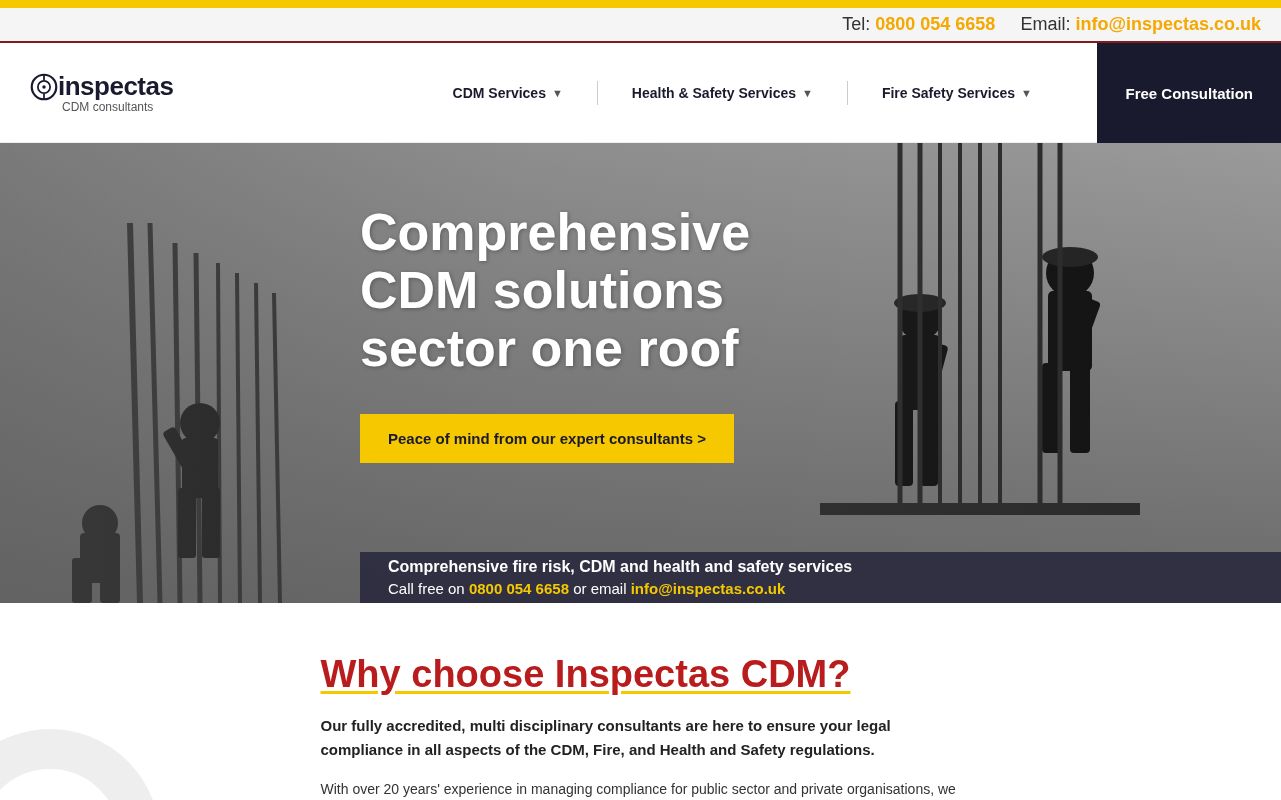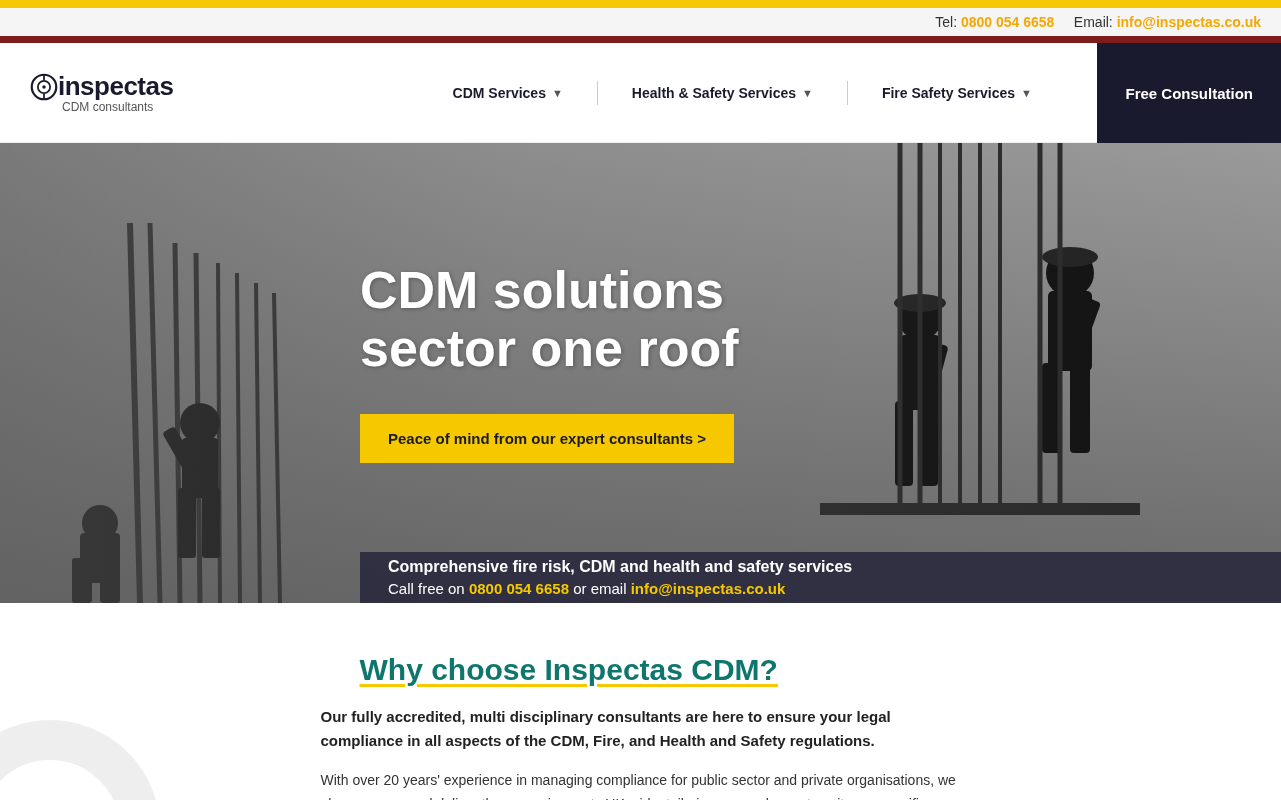--- a/index.html
+++ b/index.html
@@ -1,24 +1,24 @@
 <!DOCTYPE html>
 <html><head>
   <meta charset="utf-8">
   <style>
     * { margin: 0; padding: 0; box-sizing: border-box; }
     body { font-family: Arial, sans-serif; width: 1281px; overflow-x: hidden; }
 
     
     .top-bar {
       background: #f5f5f5;
-      border-bottom: 7px solid #7f1d1d;
+      border-bottom: 2px solid #7f1d1d;
       padding: 6px 20px;
       text-align: right;
-      font-size: 14px;
+      font-size: 18px;
       color: #333;
     }
     .top-bar a { color: #f5a800; text-decoration: none; font-weight: bold; }
 
     
     .header {
       background: #fff;
       display: flex;
       align-items: center;
       padding: 0 30px;
@@ -154,28 +154,27 @@
     }
     .info-banner a { color: #f5c800; text-decoration: none; font-weight: 700; }
 
     
     .why-section {
       max-width: 680px;
       margin: 50px auto 0 auto;
       padding: 0 20px 40px 20px;
     }
     .why-title {
-      font-size: 30px;
+      font-size: 38px;
       font-weight: 900;
-      color: #0f766e;
+      color: #b91c1c;
       margin-bottom: 18px;
       text-decoration: underline;
       text-decoration-color: #f5c800;
       text-underline-offset: 4px;
-      margin-left: 39px;
     }
     .why-desc1 {
       font-size: 15px;
       font-weight: 700;
       color: #222;
       line-height: 1.6;
       margin-bottom: 16px;
     }
     .why-desc2 {
       font-size: 14px;
@@ -334,21 +333,21 @@
           <stop offset="40%" stop-color="rgba(90,90,90,0.2)"></stop>
           <stop offset="100%" stop-color="rgba(90,90,90,0)"></stop>
         </linearGradient>
       </defs>
       <rect width="1281" height="460" fill="url(#overlayGrad)"></rect>
     </svg>
   </div>
 
   <div class="hero-content">
     <h1 class="hero-title">
-      <br>
+      <span>Comprehensive</span><br>
       <span>CDM solutions</span><br>
       <span>sector one roof</span>
     </h1>
     <button class="hero-cta">
       <span>Peace of mind from our expert consultants &gt;</span>
     </button>
   </div>
 
   <div class="info-banner">
     <div class="info-banner-line1">Comprehensive fire risk, CDM and health and safety services</div>

